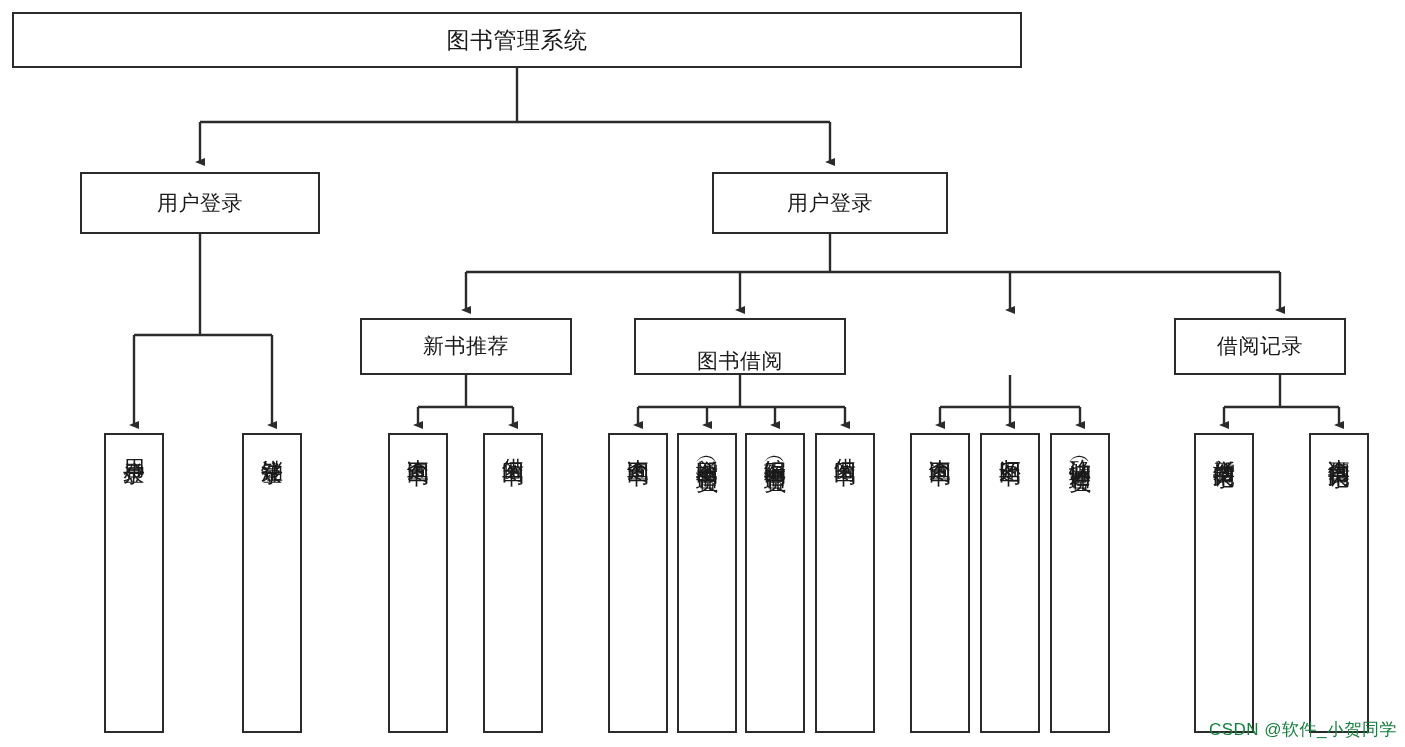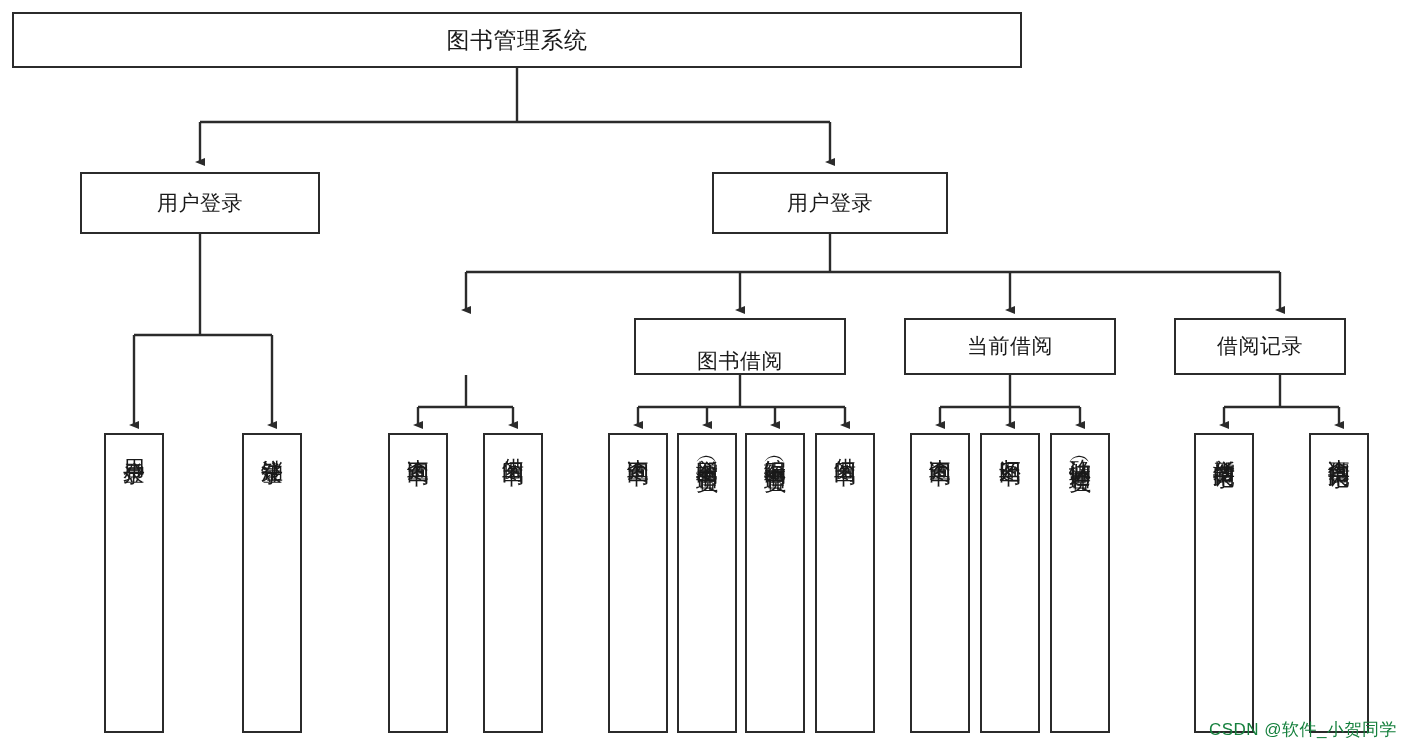--- a/index.html
+++ b/index.html
@@ -133,26 +133,26 @@
     <span class="label">图书管理系统</span>
   </div>
 
   <div class="node horizontal" style="left:80px; top:172px; width:240px; height:62px;">
     <span class="label">用户登录</span>
   </div>
   <div class="node horizontal" style="left:712px; top:172px; width:236px; height:62px;">
     <span class="label">用户登录</span>
   </div>
 
+  <div class="node horizontal" style="left:360px; top:318px; width:212px; height:57px;">
+    <span class="label">新书推荐</span>
+  </div>
   <div class="node horizontal" style="left:634px; top:318px; width:212px; height:57px;align-items:flex-end;">
     <span class="label">图书借阅</span>
   </div>
-  <div class="node horizontal" style="left:904px; top:318px; width:212px; height:57px;">
-    <span class="label">当前借阅</span>
-  </div>
   <div class="node horizontal" style="left:1174px; top:318px; width:172px; height:57px;">
     <span class="label">借阅记录</span>
   </div>
 
   <div class="node vertical" style="left:104px; top:433px; width:60px; height:300px;">
     <span class="label">用户登录</span>
   </div>
   <div class="node vertical" style="left:242px; top:433px; width:60px; height:300px;">
     <span class="label">注销登录</span>
   </div>

